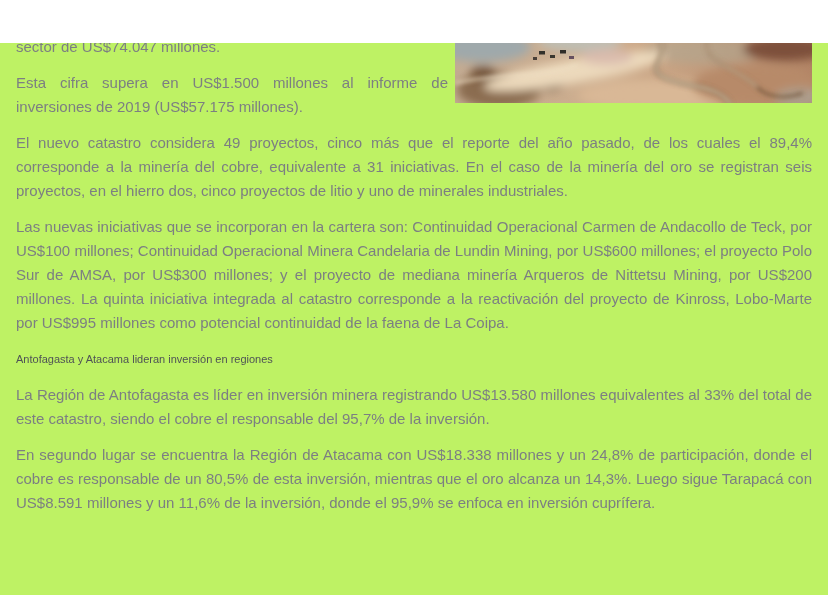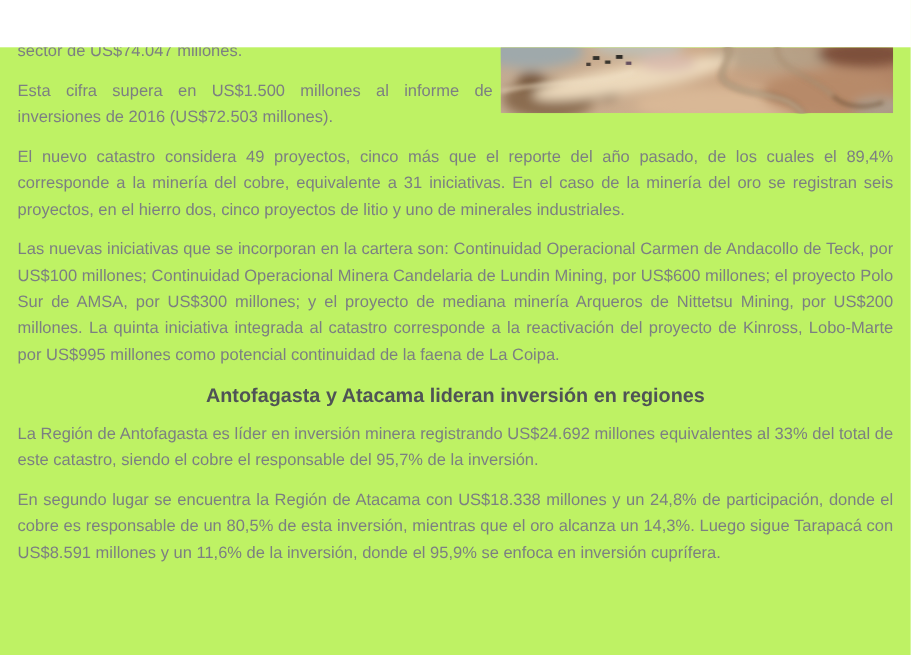--- a/index.html
+++ b/index.html
@@ -31,25 +31,25 @@
     color: #7c7f82;
     font-size: 15px;
     line-height: 24px;
     text-align: justify;
     z-index: 1;
   }
   .content p { margin: 0 0 12px 0; }
   .content p.narrow { width: 432px; }
   .content h3 {
     margin: 0 0 12px 0;
-    font-size: 18px;
+    font-size: 11px;
     line-height: 24px;
-    font-weight: bold;
+    font-weight: normal;
     color: #4f5356;
-    text-align: center;
+    text-align: left;
   }
 </style>
 </head>
 <body>
 
 <div class="page">
 
   <figure class="photo">
     <svg width="357" height="60" viewBox="0 0 357 60" xmlns="http://www.w3.org/2000/svg">
       <defs>
@@ -94,21 +94,21 @@
         <rect x="95" y="12" width="5" height="3" fill="#3a372f"></rect>
         <rect x="105" y="7" width="6" height="3.5" fill="#2f2d28"></rect>
         <rect x="78" y="14" width="4" height="3" fill="#4a4038"></rect>
         <rect x="114" y="13" width="5" height="3" fill="#5a4458" opacity="0.9"></rect>
       </g>
     </svg>
   </figure>
 
   <div class="content">
     <p class="narrow">sector de US$74.047 millones.</p>
-    <p class="narrow">Esta cifra supera en US$1.500 millones al informe de inversiones de 2016 (US$72.503 millones).</p>
+    <p class="narrow">Esta cifra supera en US$1.500 millones al informe de inversiones de 2019 (US$57.175 millones).</p>
     <p>El nuevo catastro considera 49 proyectos, cinco más que el reporte del año pasado, de los cuales el 89,4% corresponde a la minería del cobre, equivalente a 31 iniciativas. En el caso de la minería del oro se registran seis proyectos, en el hierro dos, cinco proyectos de litio y uno de minerales industriales.</p>
     <p>Las nuevas iniciativas que se incorporan en la cartera son: Continuidad Operacional Carmen de Andacollo de Teck, por US$100 millones; Continuidad Operacional Minera Candelaria de Lundin Mining, por US$600 millones; el proyecto Polo Sur de AMSA, por US$300 millones; y el proyecto de mediana minería Arqueros de Nittetsu Mining, por US$200 millones. La quinta iniciativa integrada al catastro corresponde a la reactivación del proyecto de Kinross, Lobo-Marte por US$995 millones como potencial continuidad de la faena de La Coipa.</p>
     <h3>Antofagasta y Atacama lideran inversión en regiones</h3>
-    <p>La Región de Antofagasta es líder en inversión minera registrando US$24.692 millones equivalentes al 33% del total de este catastro, siendo el cobre el responsable del 95,7% de la inversión.</p>
+    <p>La Región de Antofagasta es líder en inversión minera registrando US$13.580 millones equivalentes al 33% del total de este catastro, siendo el cobre el responsable del 95,7% de la inversión.</p>
     <p>En segundo lugar se encuentra la Región de Atacama con US$18.338 millones y un 24,8% de participación, donde el cobre es responsable de un 80,5% de esta inversión, mientras que el oro alcanza un 14,3%. Luego sigue Tarapacá con US$8.591 millones y un 11,6% de la inversión, donde el 95,9% se enfoca en inversión cuprífera.</p>
   </div>
 
 </div>
 
 </body></html>

